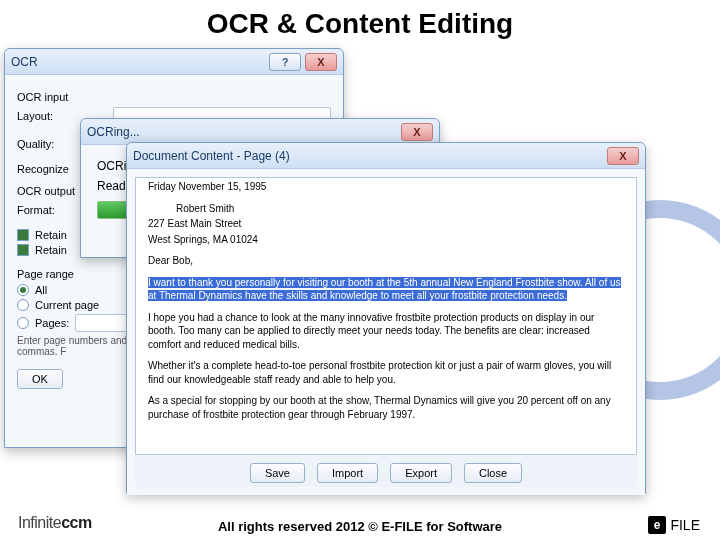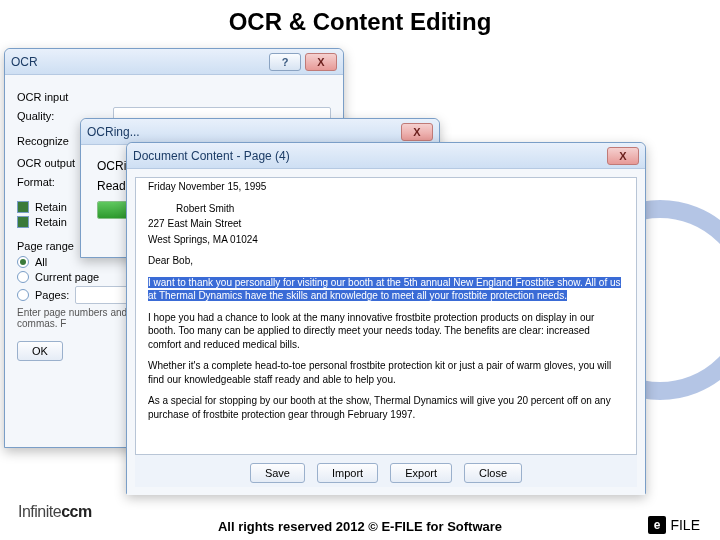--- a/index.html
+++ b/index.html
@@ -7,28 +7,28 @@
     width: 720px; height: 540px;
     font-family: "Segoe UI", Tahoma, sans-serif;
     background: #fff;
     position: relative;
     overflow: hidden;
     font-size: 11px;
     color: #000;
   }
   .slide-title {
     position: absolute; top: 8px; left: 0; right: 0;
-    text-align: center; font-size: 24px; font-weight: bold;
+    text-align: center; font-size: 28px; font-weight: bold;
   }
   .footer {
     position: absolute; bottom: 6px; left: 0; right: 0;
     text-align: center; font-size: 13px; font-weight: bold;
   }
   .logo-left {
-    position: absolute; left: 18px; bottom: 19px;
+    position: absolute; left: 18px; bottom: 8px;
     font-size: 16px; font-weight: 300; color: #444;
     letter-spacing: -0.5px;
     text-align: right;
   }
   .logo-left .ccm { font-weight: bold; color: #222; }
   .logo-right {
     position: absolute; right: 20px; bottom: 6px;
     display: flex; align-items: center; gap: 4px;
   }
   .efile-box {
@@ -130,20 +130,24 @@
 <div class="bg-swirl"></div>
 
 <div class="win" style="left:4px; top:48px; width:340px; height:400px; z-index:1;">
   <div class="titlebar">
     <span class="title">OCR</span>
     <span class="winbtn">?</span>
     <span class="winbtn close">X</span>
   </div>
   <div class="ocr-body">
     <div class="section-label">OCR input</div>
+    <div class="form-row">
+      <label>Layout:</label>
+      <div class="fake-input"></div>
+    </div>
     <div class="form-row">
       <label>Quality:</label>
       <div class="fake-input"></div>
     </div>
     <div class="form-row">
       <label>Recognize</label>
     </div>
     <div class="section-label">OCR output</div>
     <div class="form-row">
       <label>Format:</label>

